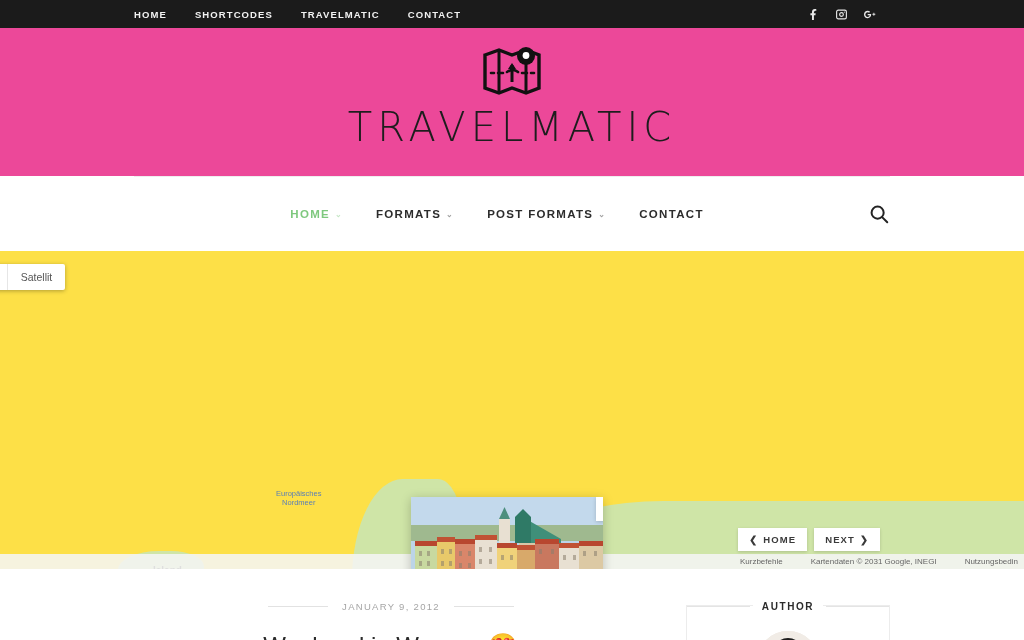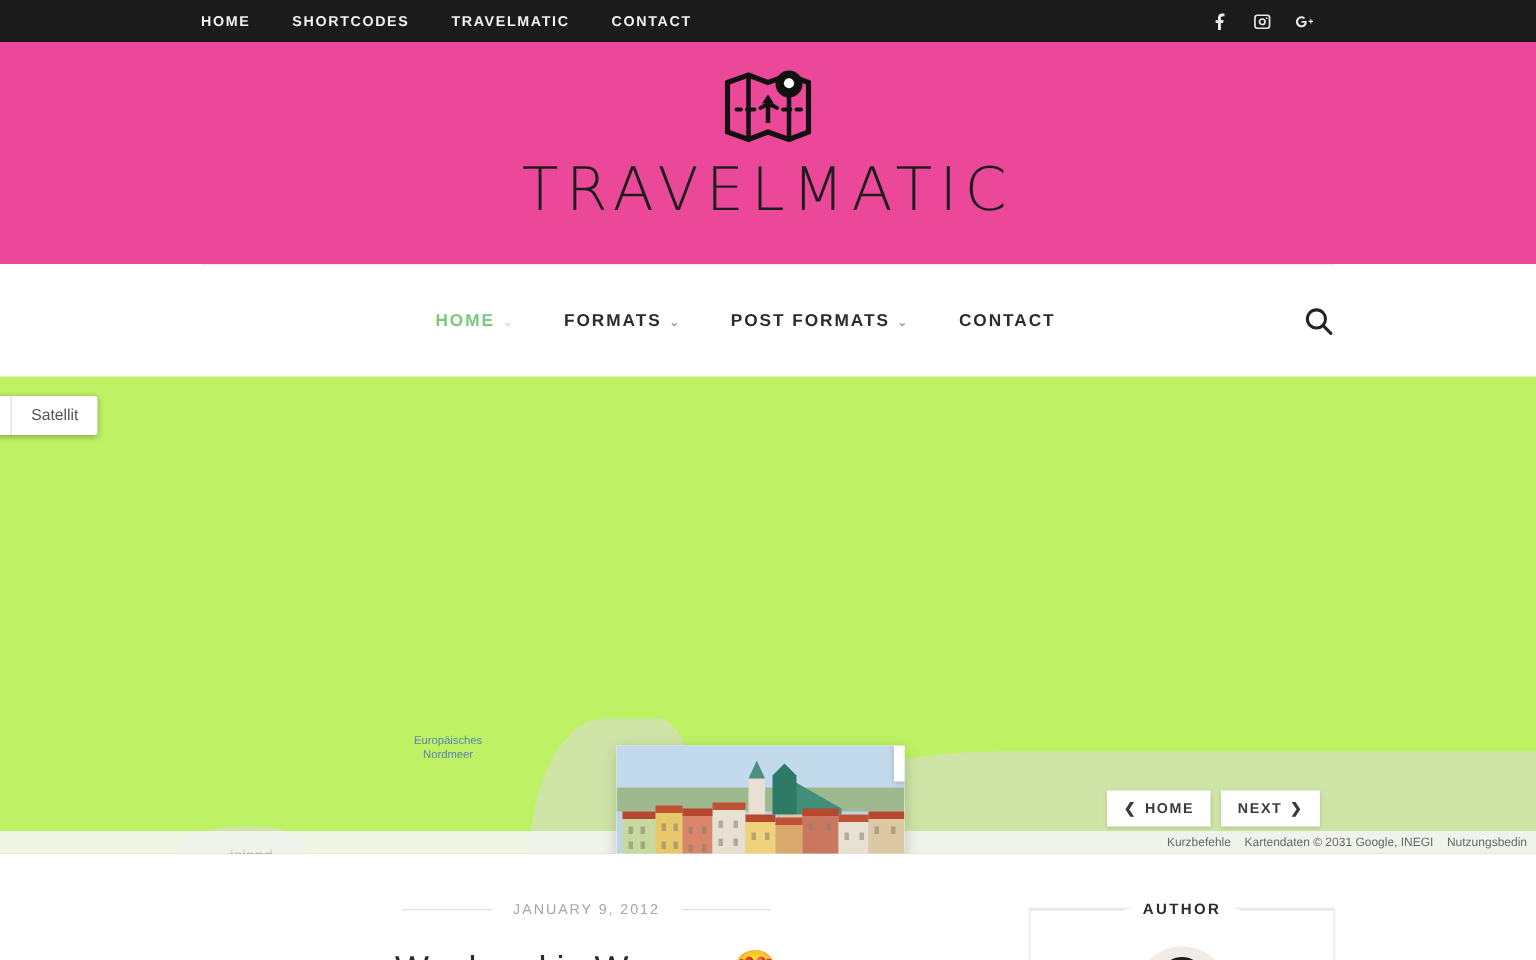--- a/index.html
+++ b/index.html
@@ -62,21 +62,21 @@
   .mainnav-item.active { color: #7ec87e; }
   .caret { font-size: 8px; opacity: .45; }
   .search-btn {
     position: absolute; right: 0; top: 50%; transform: translateY(-50%);
     width: 22px; height: 22px; color: #232323; cursor: pointer;
   }
 
   
   .map {
     position: relative; height: 318px; overflow: hidden;
-    background: #bef264;
+    background: #fde047;
   }
   .landmass { position: absolute; background: #cfe5a7; }
 
   .maplabel {
     position: absolute; font-size: 9px; color: #4a4a4a;
     white-space: nowrap; font-family: Liberation Sans, sans-serif;
   }
   .maplabel.country { font-weight: bold; font-size: 10px; color: #3d3d3d; }
   .maplabel.sea { color: #5b7fb5; font-size: 7.5px; text-align: center; }
 
@@ -115,21 +115,21 @@
   .navbtn {
     background: #fff; padding: 6px 11px; font-size: 9.5px;
     letter-spacing: 1.1px; color: #3a3a3a; font-weight: bold;
     display: flex; align-items: center; gap: 5px; cursor: pointer;
     box-shadow: 0 1px 3px rgba(0,0,0,.16);
   }
   .attrib {
     position: absolute; left: 0; right: 0; bottom: 0; height: 15px;
     background: rgba(245,245,245,.88);
     display: flex; align-items: center; justify-content: flex-end;
-    gap: 9px; padding-right: 6px;
+    gap: 28px; padding-right: 6px;
     font-size: 8px; color: #666;
   }
 
   
   .content {
     display: flex; padding: 0 134px; margin-top: 32px;
     gap: 38px;
   }
   .article { flex: 1; text-align: center; }
   .art-date-row {

